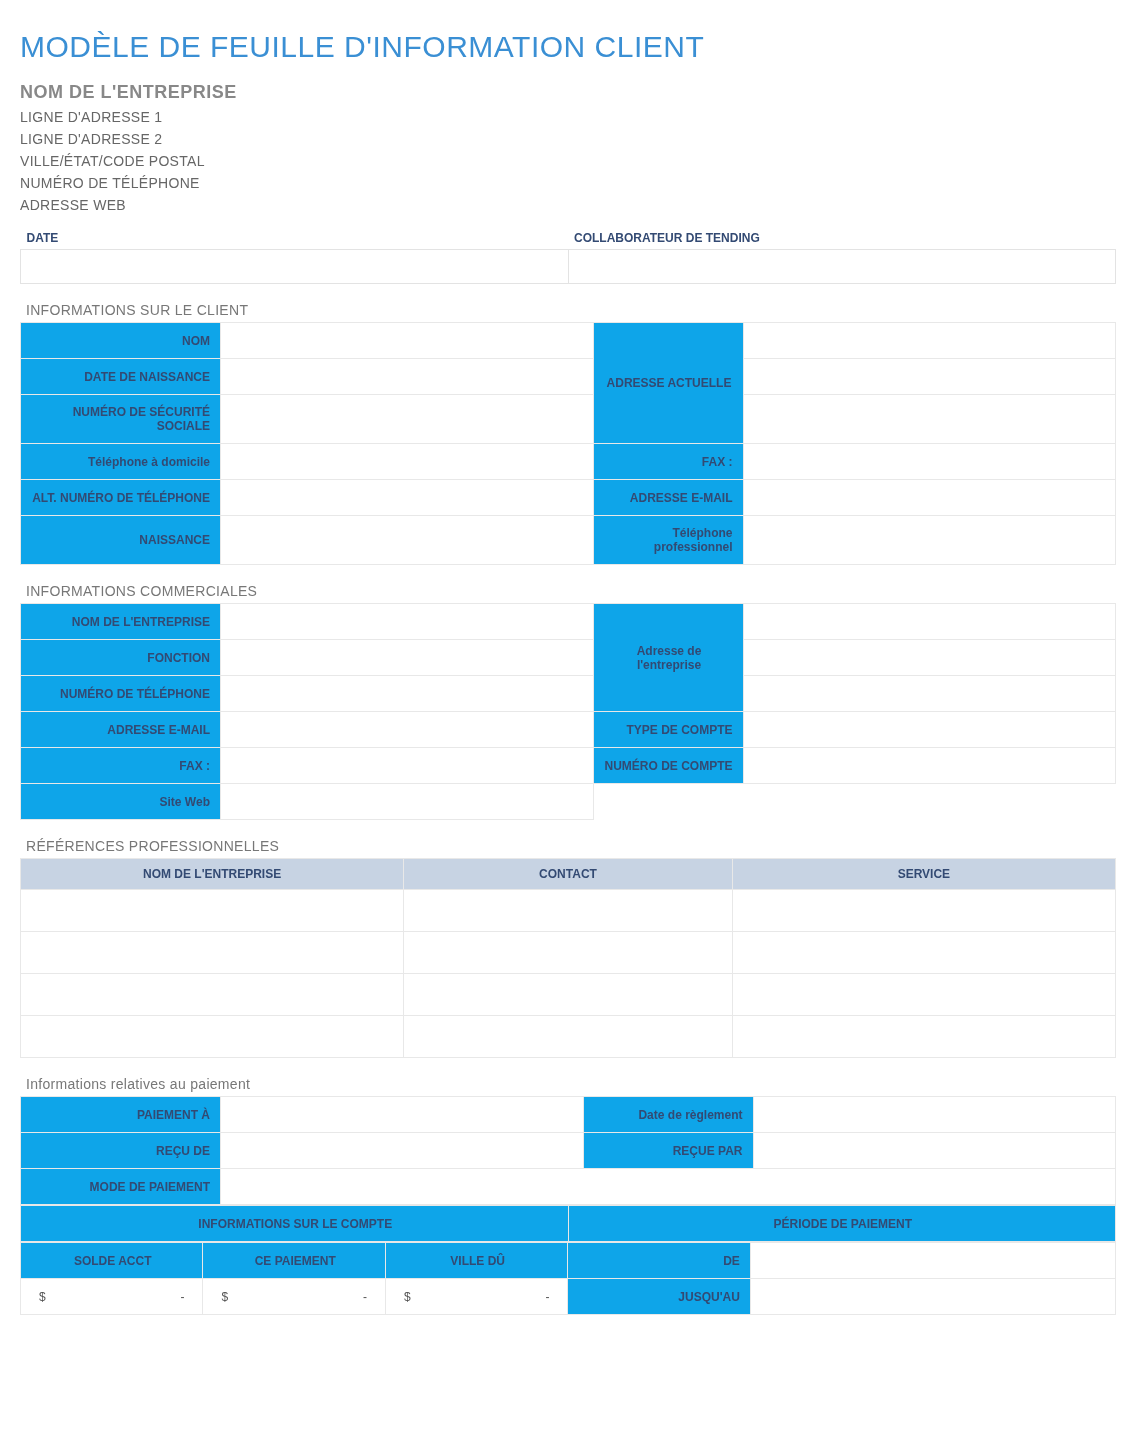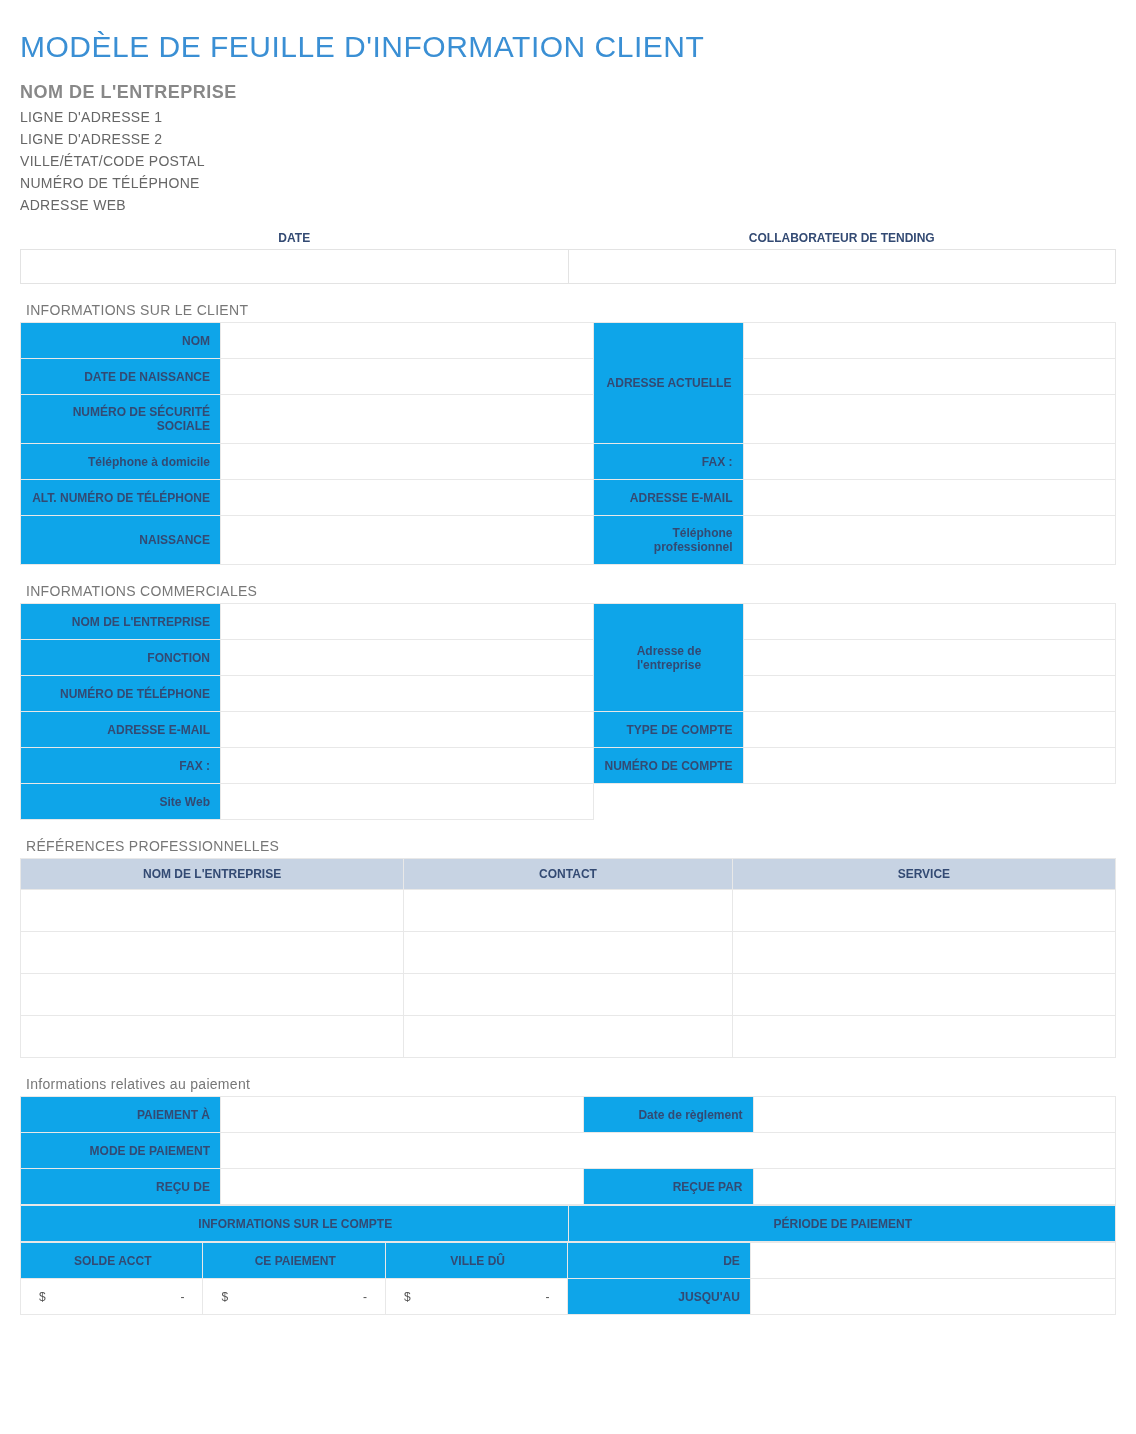--- a/index.html
+++ b/index.html
@@ -96,21 +96,20 @@
     display: flex;
     justify-content: space-between;
     align-items: center;
     padding: 0 10px;
     height: 100%;
     color: #555;
   }
   .top-two {
     width: 100%;
     margin-top: 8px;
-    text-align: center;
   }
   .top-two td.hdr {
     color: #334a73;
     font-weight: 700;
     font-size: 12px;
     border: none;
     padding: 4px 6px;
   }
   .top-two td.box {
     border: 1px solid #e3e3e3;
@@ -279,28 +278,28 @@
       <col>
   </colgroup>
   <tbody>
       <tr>
     <td class="lbl lbl-left">PAIEMENT À</td>
     <td class="val"></td>
     <td class="lbl lbl-left">Date de règlement</td>
     <td class="val"></td>
   </tr>
   <tr>
+    <td class="lbl lbl-left">REÇU DE</td>
+    <td class="val"></td>
+    <td class="lbl lbl-left">REÇUE PAR</td>
+    <td class="val"></td>
+  </tr>
+  <tr>
     <td class="lbl lbl-left">MODE DE PAIEMENT</td>
     <td class="val" colspan="3"></td>
-  </tr>
-  <tr>
-    <td class="lbl lbl-left">REÇU DE</td>
-    <td class="val"></td>
-    <td class="lbl lbl-left">REÇUE PAR</td>
-    <td class="val"></td>
   </tr>
 </tbody>
   </table>
 
 <table style="margin-top:0">
   <colgroup>
     <col style="width:50%">
       <col style="width:50%">
   </colgroup>
   <tbody>

